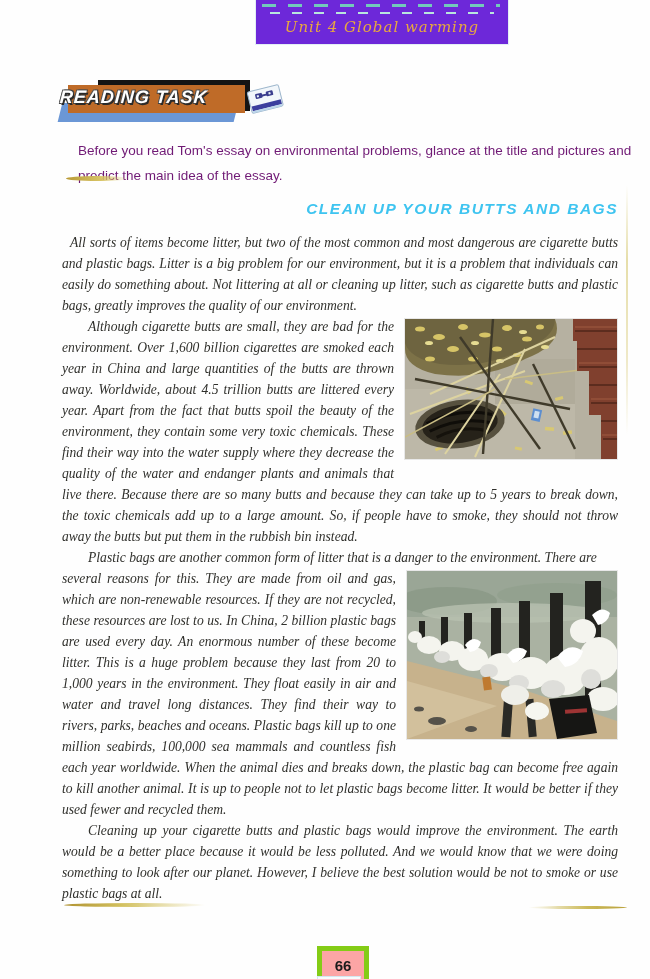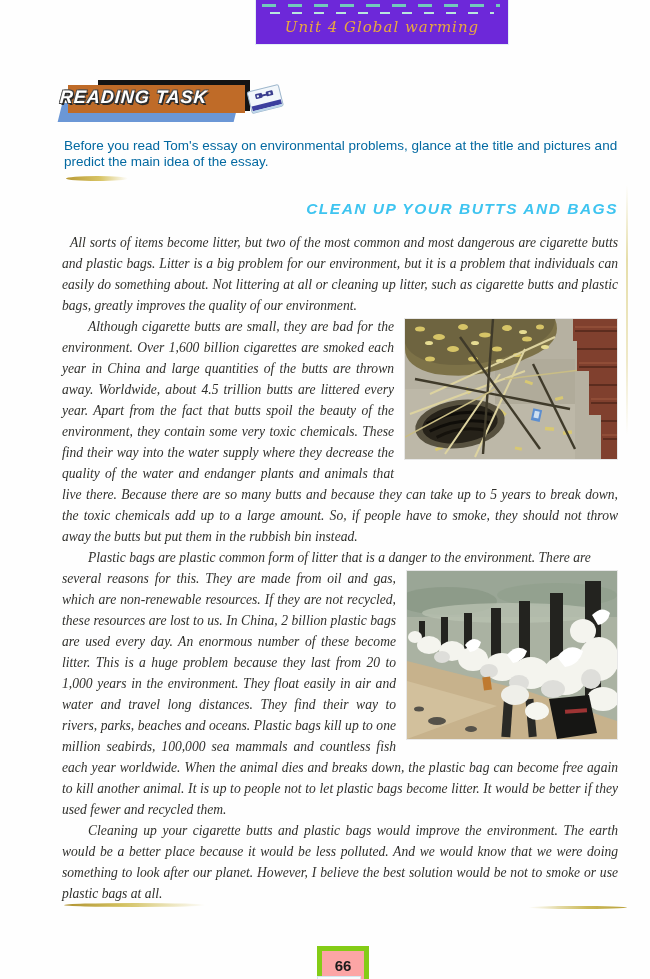--- a/index.html
+++ b/index.html
@@ -31,23 +31,23 @@
     position:absolute;left:2px;top:9px;width:200px;
     font-family:"Liberation Sans", sans-serif;font-weight:900;font-style:italic;
     font-size:18px;letter-spacing:1px;color:#ffffff;
     text-shadow:1.5px 1.5px 0 #2a2a2a,-1px -1px 0 #555,1px -1px 0 #444,-1px 1px 0 #444;
     transform:skewX(-4deg);
   }
   
   .cassette{position:absolute;left:245px;top:82px;width:40px;height:32px;}
   
   .intro{
-    position:absolute;left:64px;top:124px;width:566px;
-    font-family:"Liberation Sans", sans-serif;font-size:13.5px;line-height:16px;
-    color:#0369a1;
+    position:absolute;left:78px;top:124px;width:566px;
+    font-family:"Liberation Sans", sans-serif;font-size:13.5px;line-height:25px;
+    color:#701a75;
   }
   .gold-line-1{position:absolute;left:66px;top:176px;width:62px;height:5px;border-radius:50%;
     background:linear-gradient(90deg,#b99a36,#d8c465 55%,rgba(216,196,101,0));}
   
   .essay{position:absolute;left:62px;top:200px;width:556px;}
   .essay-title{
     margin:0 0 14px 0;text-align:right;
     font-family:"Liberation Sans", sans-serif;font-weight:bold;font-style:italic;
     font-size:15.5px;letter-spacing:1.5px;color:#3ec4f0;
   }
@@ -206,21 +206,21 @@
             <line x1="170" y1="8" x2="212" y2="8"></line>
               <line x1="174" y1="44" x2="212" y2="44"></line>
             <line x1="186" y1="80" x2="212" y2="80"></line>
               <line x1="197" y1="116" x2="212" y2="116"></line>
           </g>
         </g>
       </svg>
     </div>
     <p class="para">Although cigarette butts are small, they are bad for the environment. Over 1,600 billion cigarettes are smoked each year in China and large quantities of the butts are thrown away. Worldwide, about 4.5 trillion butts are littered every year. Apart from the fact that butts spoil the beauty of the environment, they contain some very toxic chemicals. These find their way into the water supply where they decrease the quality of the water and endanger plants and animals that live there. Because there are so many butts and because they can take up to 5 years to break down, the toxic chemicals add up to a large amount. So, if people have to smoke, they should not throw away the butts but put them in the rubbish bin instead.</p>
 
-    <p class="para">Plastic bags are plastic common form of litter that is a danger to the environment. There are</p>
+    <p class="para">Plastic bags are another common form of litter that is a danger to the environment. There are</p>
 
     <div class="photo photo-2">
       <svg viewBox="0 0 210 168" preserveAspectRatio="none">
         <rect width="210" height="168" fill="#aab2a2"></rect>
         <rect x="0" y="0" width="210" height="46" fill="#9aa696"></rect>
         <ellipse cx="40" cy="30" rx="50" ry="14" fill="#8a9886" opacity="0.8"></ellipse>
         <ellipse cx="150" cy="24" rx="60" ry="12" fill="#90a08c" opacity="0.7"></ellipse>
         <ellipse cx="105" cy="42" rx="90" ry="10" fill="#b8c0b0" opacity="0.8"></ellipse>
 
         <polygon points="0,90 120,120 210,150 210,168 0,168" fill="#c7b28c"></polygon>

